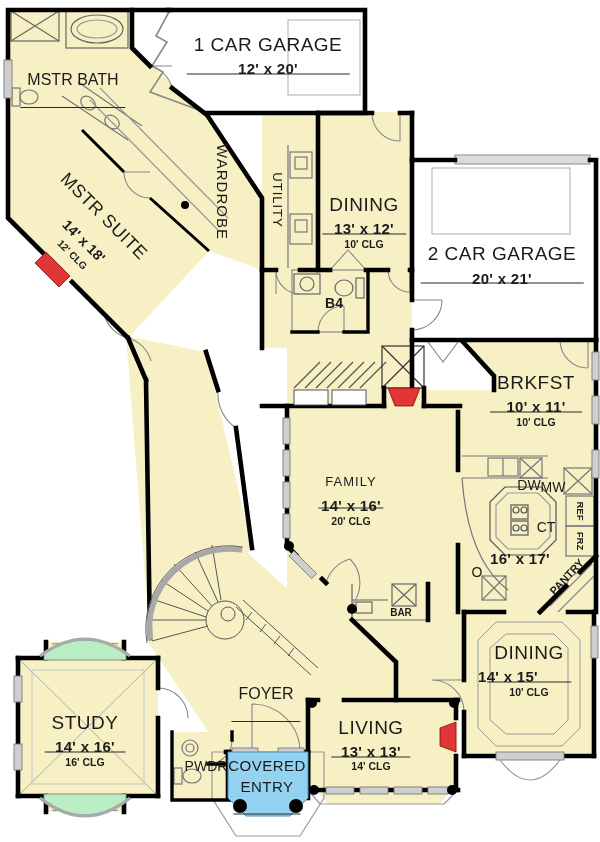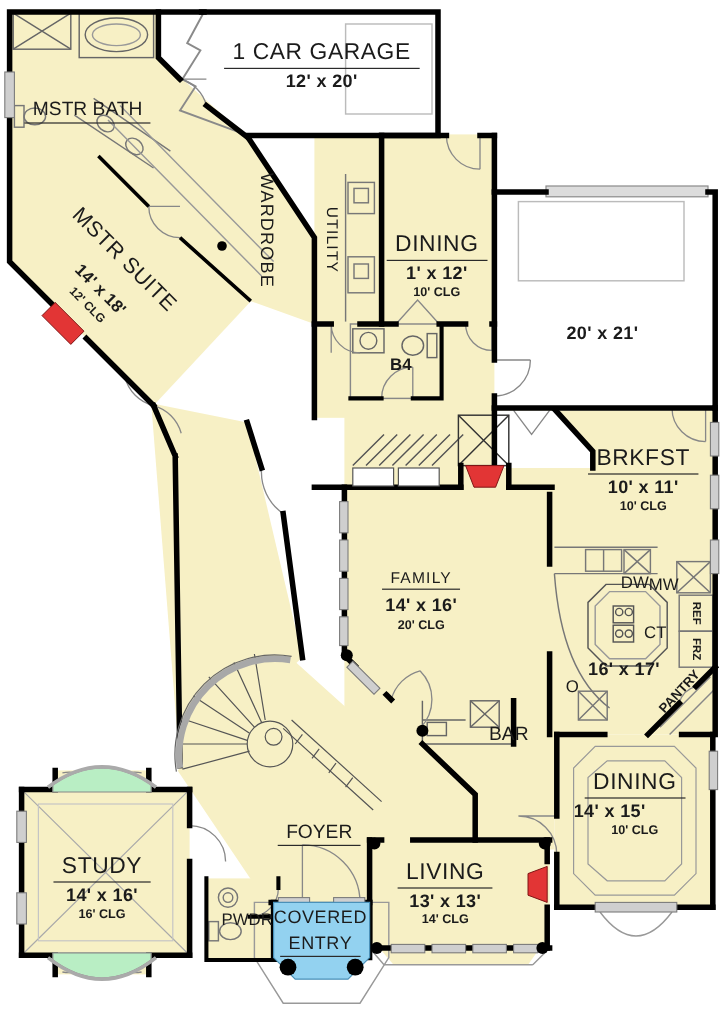--- a/index.html
+++ b/index.html
@@ -1,28 +1,28 @@
 <!DOCTYPE html>
 <html><head>
 <meta charset="utf-8">
 <style>
   html,body{margin:0;padding:0;background:#fff;}
   .stage{position:relative;width:600px;height:842px;background:#ffffff;overflow:hidden;
          font-family:"Liberation Sans", sans-serif;}
   .stage svg{position:absolute;left:0;top:0;}
   .lbl{position:absolute;transform:translate(-50%,-50%);color:#1b1b1b;white-space:nowrap;
        text-align:center;line-height:1;}
-  .u{border-bottom:1.6px solid #2a2a2a;padding:0 7px 2px;}
+  .u{border-bottom:1.6px solid #2a2a2a;padding:0 7px 19px;}
   .big{font-size:19px;letter-spacing:.5px;}
   .big20{font-size:13px;letter-spacing:1px;}
   .dim{font-size:15px;font-weight:bold;letter-spacing:.3px;}
   .clg{font-size:10.5px;font-weight:bold;}
   .mid{font-size:16px;}
   .sm{font-size:14px;font-weight:normal;}
-  .sm12{font-size:16px;font-weight:normal;margin-left:23px;}
+  .sm12{font-size:10px;font-weight:bold;}
   .sm14{font-size:14px;font-weight:bold;text-align:center;}
   .vert{transform:translate(-50%,-50%) rotate(90deg);}
   .rot45{transform:translate(-50%,-50%) rotate(45deg);}
   .rotm47{transform:translate(-50%,-50%) rotate(-47deg);}
   .vert15{font-size:15px;letter-spacing:1px;}
   .vert13{font-size:13px;letter-spacing:1px;}
   .vert10{font-size:9.5px;font-weight:bold;}
   .suite-name{font-size:18px;letter-spacing:.5px;}
   .suite-dim{font-size:14px;font-weight:bold;}
   .suite-clg{font-size:10px;font-weight:bold;}
@@ -314,36 +314,37 @@
     <circle cx="289" cy="546" r="5"></circle>
         <circle cx="352" cy="609" r="5"></circle>
     <circle cx="312" cy="703" r="5"></circle>
         <circle cx="454" cy="703" r="5"></circle>
     <circle cx="314" cy="790" r="5"></circle>
         <circle cx="452" cy="790" r="5"></circle>
     <circle cx="185" cy="205" r="4"></circle>
   </g>
 </svg>
 
-<div class="lbl mid" style="left:73px;top:80px;margin-top:12px;"><span class="u">MSTR BATH</span></div>
+<div class="lbl mid" style="left:73px;top:80px;"><span class="u">MSTR BATH</span></div>
 
 <div class="lbl big" style="left:268px;top:44px;"><span class="u">1 CAR GARAGE</span></div>
 <div class="lbl dim" style="left:268px;top:68px;">12' x 20'</div>
 
 <div class="lbl rot45 suite-name" style="left:104px;top:216px;">MSTR SUITE</div>
 <div class="lbl rot45 suite-dim" style="left:84px;top:241px;">14' x 18'</div>
 <div class="lbl rot45 suite-clg" style="left:72px;top:255px;">12' CLG</div>
 
 <div class="lbl vert vert15" style="left:222px;top:192px;">WARDROBE</div>
 <div class="lbl vert vert13" style="left:277px;top:200px;">UTILITY</div>
 
 <div class="lbl big" style="left:364px;top:204px;"><span class="u">DINING</span></div>
-<div class="lbl dim" style="left:364px;top:228px;">1' x 12'</div>
+<div class="lbl dim" style="left:364px;top:228px;">13' x 12'</div>
 <div class="lbl clg" style="left:364px;top:244px;">10' CLG</div>
 
+<div class="lbl big" style="left:502px;top:253px;"><span class="u">2 CAR GARAGE</span></div>
 <div class="lbl dim" style="left:502px;top:278px;">20' x 21'</div>
 
 <div class="lbl sm14" style="left:334px;top:303px;">B4</div>
 
 <div class="lbl big" style="left:536px;top:382px;"><span class="u">BRKFST</span></div>
 <div class="lbl dim" style="left:536px;top:406px;">10' x 11'</div>
 <div class="lbl clg" style="left:536px;top:422px;">10' CLG</div>
 
 <div class="lbl big20" style="left:351px;top:481px;"><span class="u">FAMILY</span></div>
 <div class="lbl dim" style="left:351px;top:505px;">14' x 16'</div>

